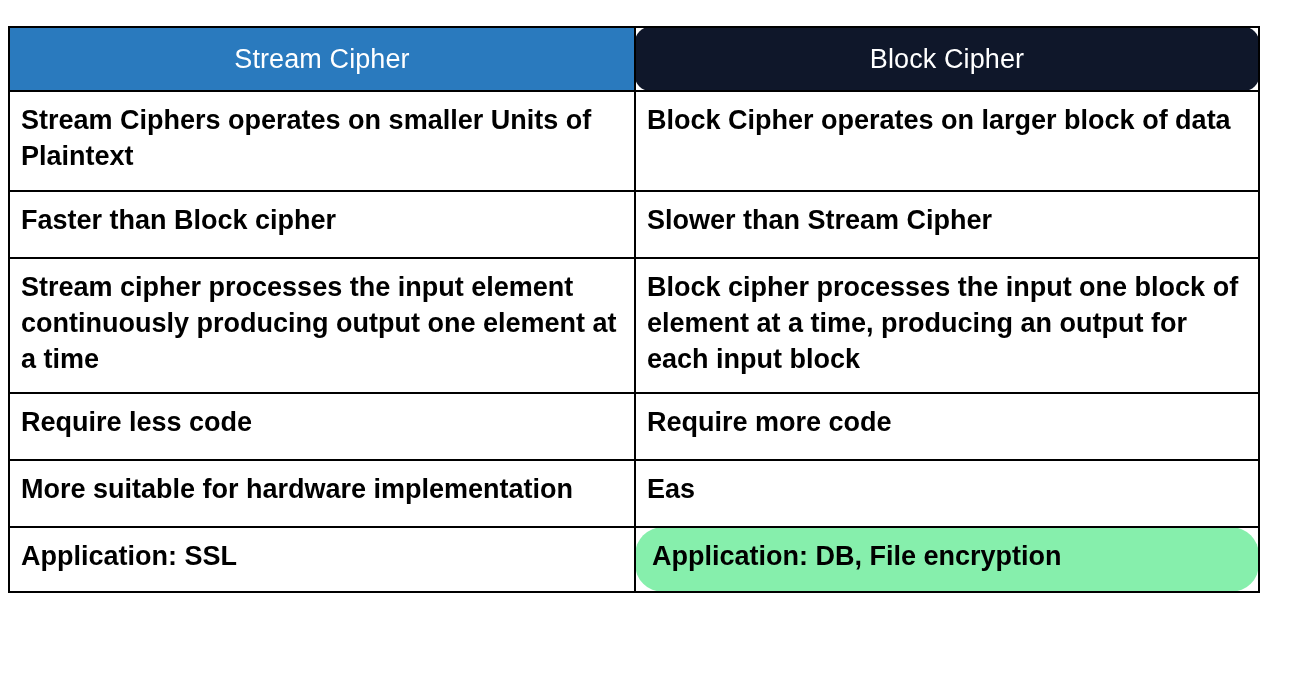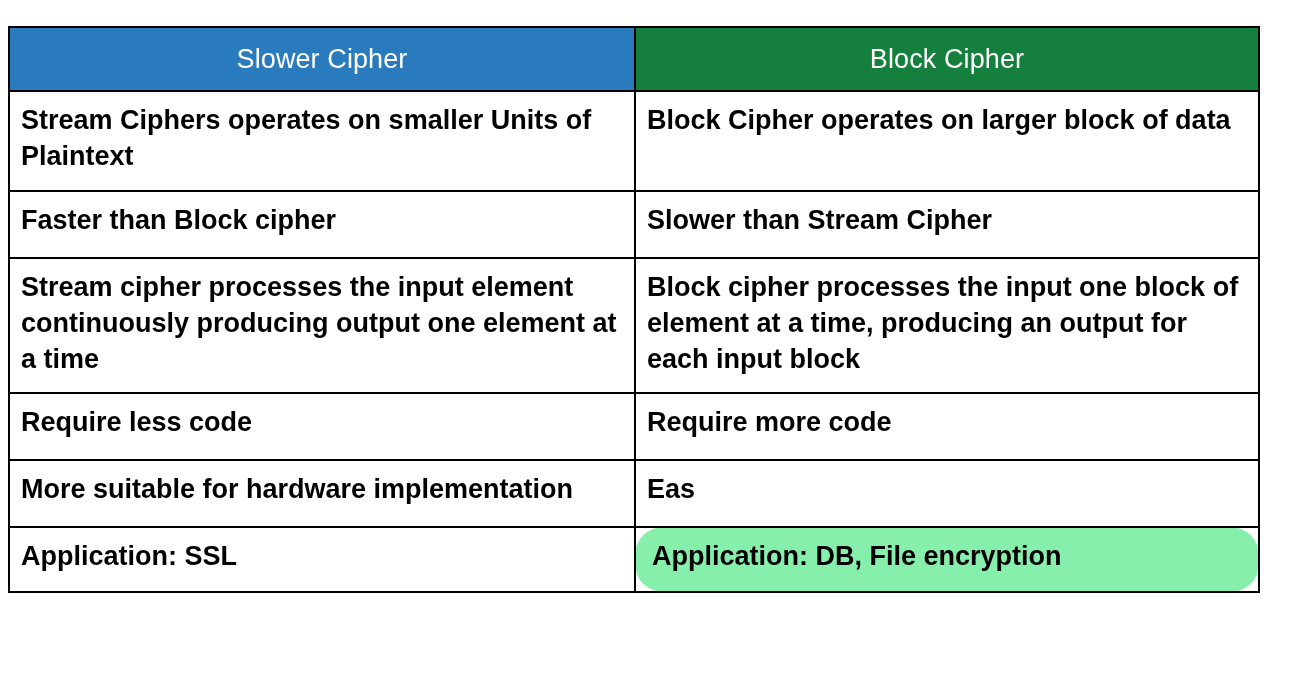--- a/index.html
+++ b/index.html
@@ -88,22 +88,22 @@
 
 <div class="page">
   <div class="table-wrap">
     <table class="compare">
       <colgroup>
         <col class="col-left">
         <col class="col-right">
       </colgroup>
       <thead>
         <tr>
-          <th style="background-color: rgb(42, 122, 190); color: rgb(255, 255, 255); border-color: rgb(0, 0, 0);">Slower Cipher</th>
-          <th style="background-color: #15803d; color: rgb(255, 255, 255); border-color: rgb(0, 0, 0);">Block Cipher</th>
+          <th style="background-color: rgb(42, 122, 190); color: rgb(255, 255, 255); border-color: rgb(0, 0, 0);">Stream Cipher</th>
+          <th style="background-color: #0f172a; color: rgb(255, 255, 255); border-color: rgb(0, 0, 0); border-radius: 15px;">Block Cipher</th>
         </tr>
       </thead>
       <tbody>
         <tr class="row-h-100">
           <td style="background-color: rgb(255, 255, 255); color: rgb(0, 0, 0); border-color: rgb(0, 0, 0);">
             <span class="cell-text">Stream Ciphers operates on smaller Units of Plaintext</span>
           </td>
           <td style="background-color: rgb(255, 255, 255); color: rgb(0, 0, 0); border-color: rgb(0, 0, 0);">
             <span class="cell-text">Block Cipher operates on larger block of data</span>
           </td>

